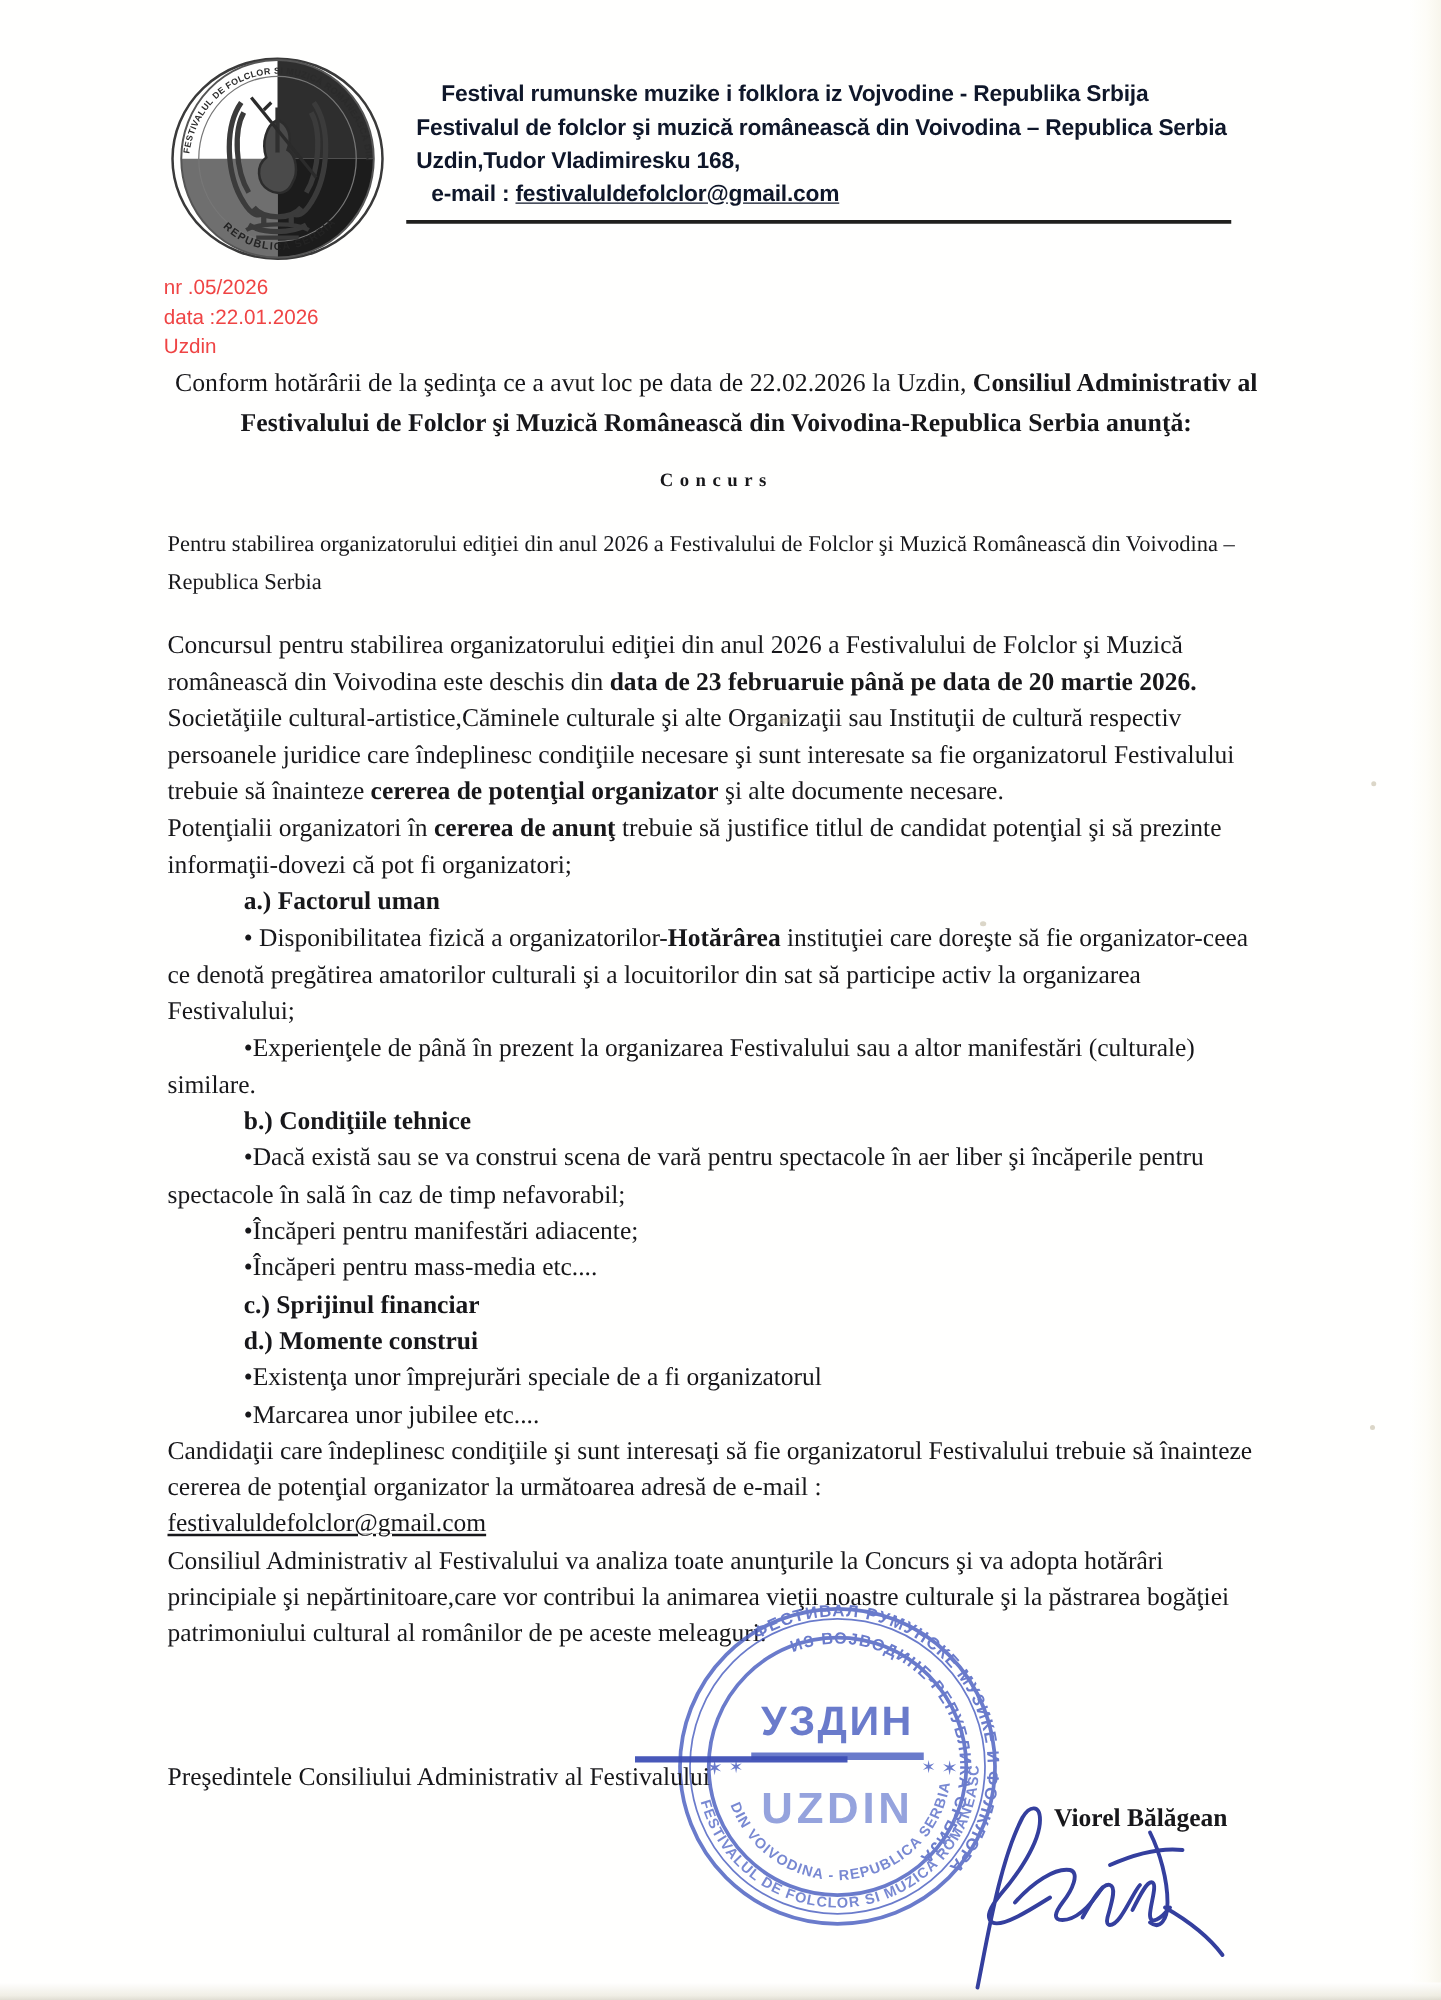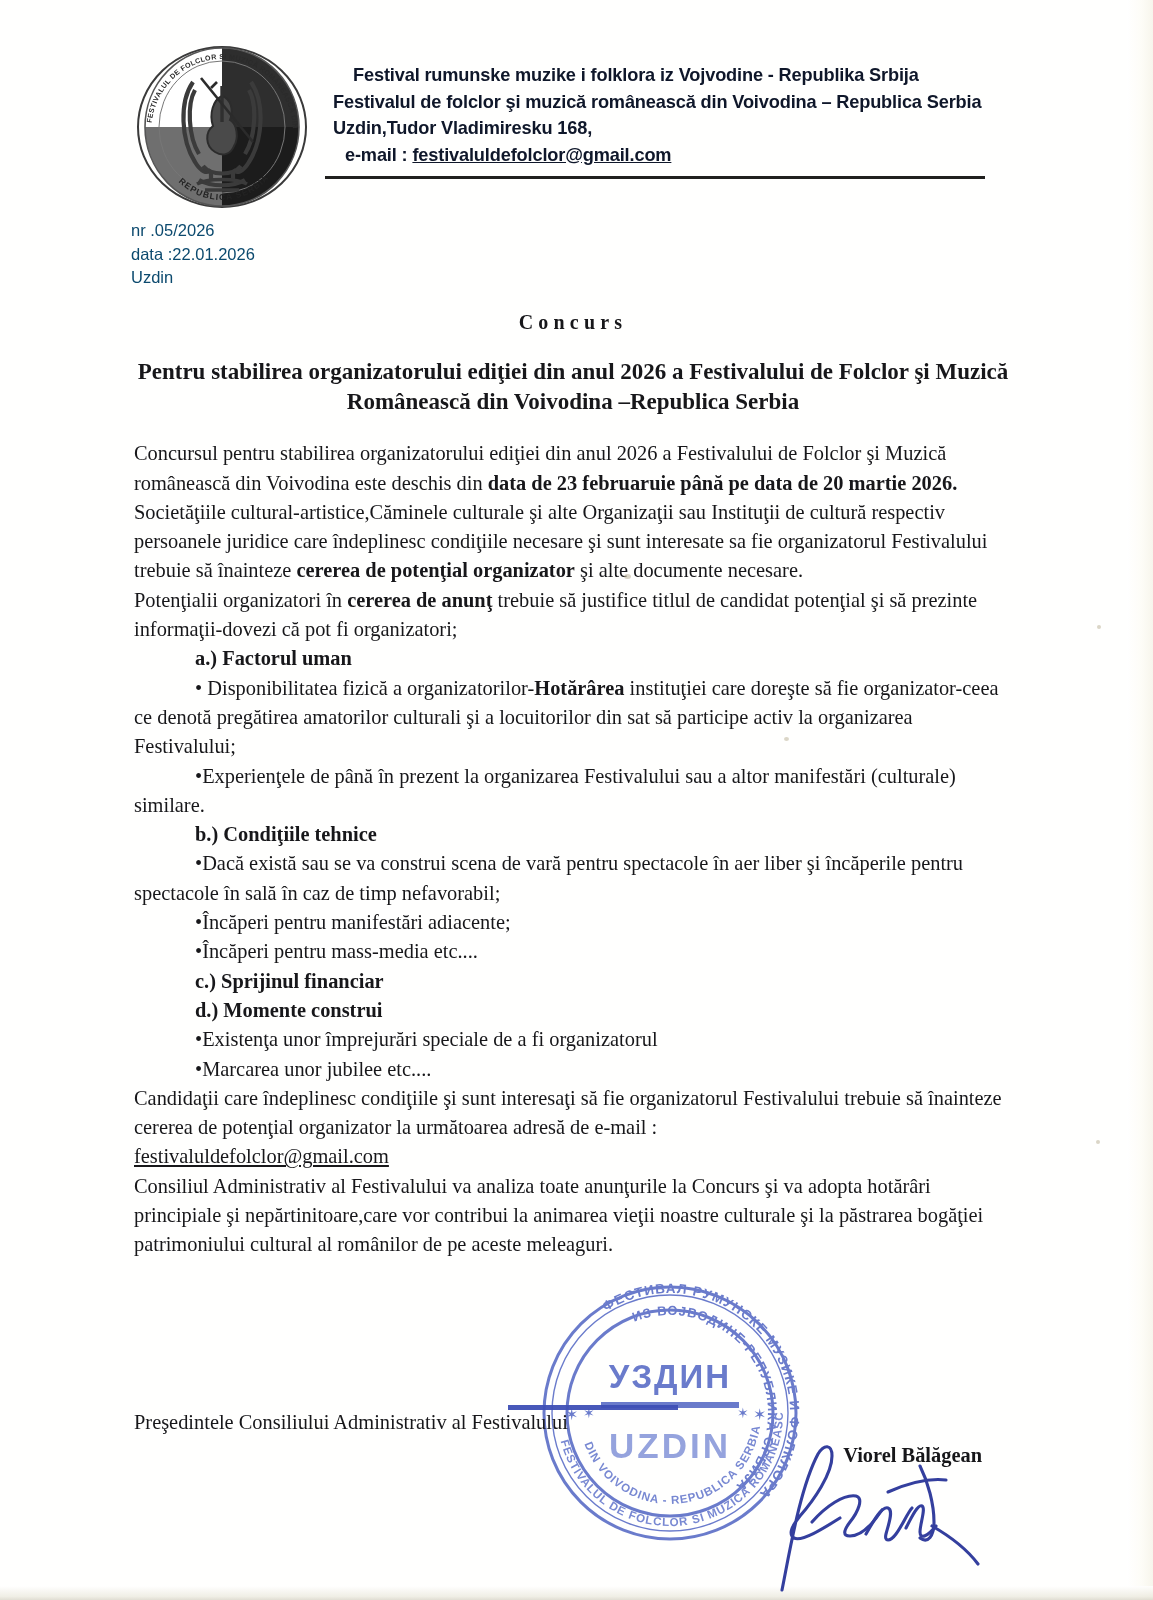--- a/index.html
+++ b/index.html
@@ -70,21 +70,21 @@
     border-top: 3px solid #20201e;
   }
 
   
   #meta {
     position: absolute;
     left: 131px; top: 219px;
     font-family: "Liberation Sans", sans-serif;
     font-size: 16.5px;
     line-height: 23.5px;
-    color: #0c4a6e;
+    color: #ef4444;
   }
 
   
   #doc {
     position: absolute;
     left: 134px; top: 292px;
     width: 878px;
     font-family: "Liberation Serif", serif;
     font-size: 20.4px;
     line-height: 29.3px;
@@ -98,28 +98,27 @@
     font-size: 20.6px;
     line-height: 31.5px;
     margin-bottom: 14px !important;
   }
   .intro .lead { font-weight: normal; }
   .intro b { font-weight: bold; }
 
   .concurs-title {
     text-align: center;
     font-weight: bold;
-    font-size: 20px;
+    font-size: 15px;
     letter-spacing: 5.2px;
     margin: 16px 0 20px 0 !important;
   }
   .subtitle {
-    text-align: center;
-    font-weight: bold;
-    font-size: 23px;
+    font-weight: normal;
+    font-size: 18px;
     line-height: 30px;
     margin-bottom: 22px !important;
   }
 
   .para { margin-bottom: 0 !important; }
   .para b { font-weight: bold; }
 
   .sec-head {
     font-weight: bold;
     padding-left: 61px;
@@ -244,20 +243,21 @@
   </div>
 
   <div id="meta">
     <div>nr .05/2026</div>
     <div>data :22.01.2026</div>
     <div>Uzdin</div>
   </div>
 
   <div id="doc">
 
+    <p class="intro"><span class="lead">Conform hotărârii de la şedinţa ce a avut loc pe data de 22.02.2026 la Uzdin, </span><b>Consiliul Administrativ al Festivalului  de Folclor şi Muzică Românească  din Voivodina-Republica Serbia anunţă:</b></p>
 
     <p class="concurs-title">Concurs</p>
 
     <p class="subtitle">Pentru stabilirea organizatorului ediţiei din anul 2026  a Festivalului de Folclor şi Muzică Românească din Voivodina –Republica Serbia</p>
 
     <p class="para"><span>Concursul pentru stabilirea organizatorului ediţiei din anul 2026 a Festivalului de Folclor  şi Muzică românească  din Voivodina este deschis din  </span><b>data de 23 februaruie până pe data de 20 martie 2026.</b></p>
 
     <p class="para"><span>Societăţiile cultural-artistice,Căminele culturale şi alte Organizaţii sau Instituţii de cultură respectiv persoanele juridice care îndeplinesc condiţiile necesare şi sunt interesate sa fie organizatorul Festivalului trebuie să înainteze  </span><b>cererea de potenţial organizator</b><span> şi alte documente necesare.</span></p>
 
     <p class="para"><span>Potenţialii organizatori în </span><b>cererea de anunţ</b><span> trebuie să justifice titlul de candidat potenţial şi să prezinte informaţii-dovezi că pot fi organizatori;</span></p>

